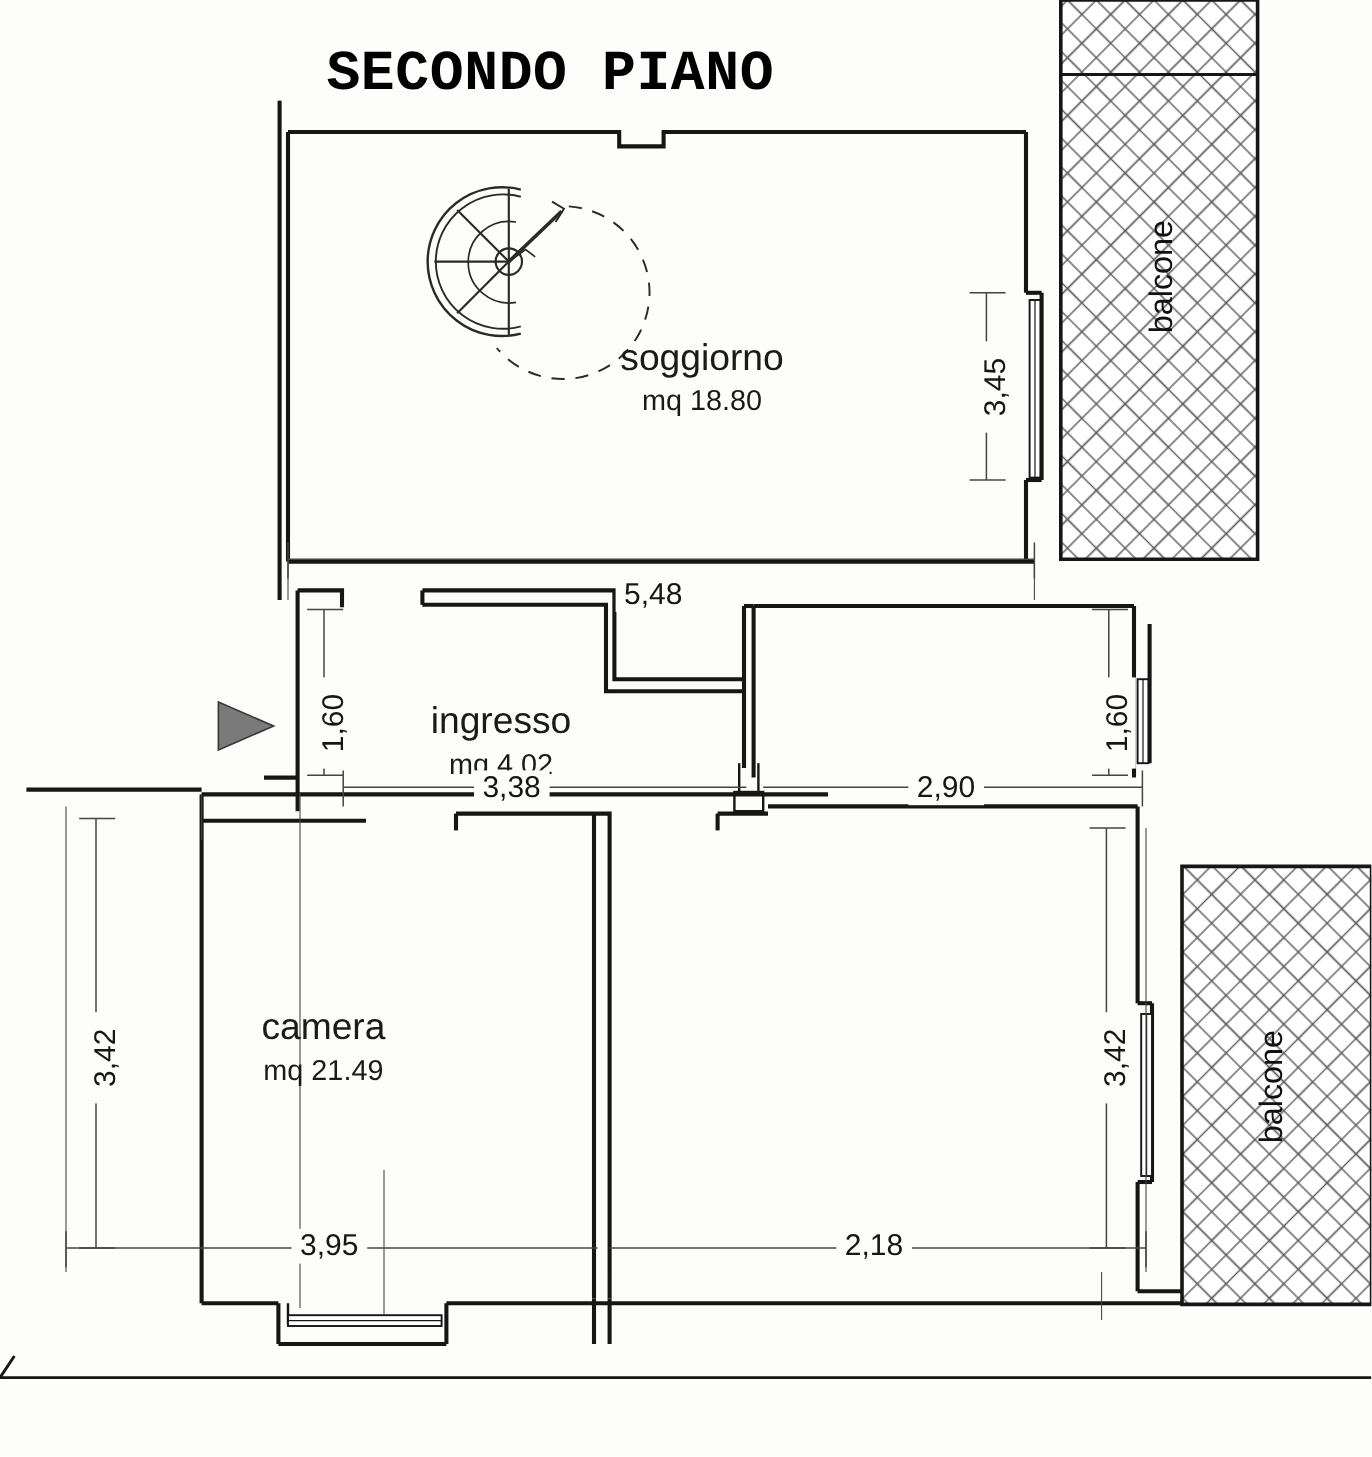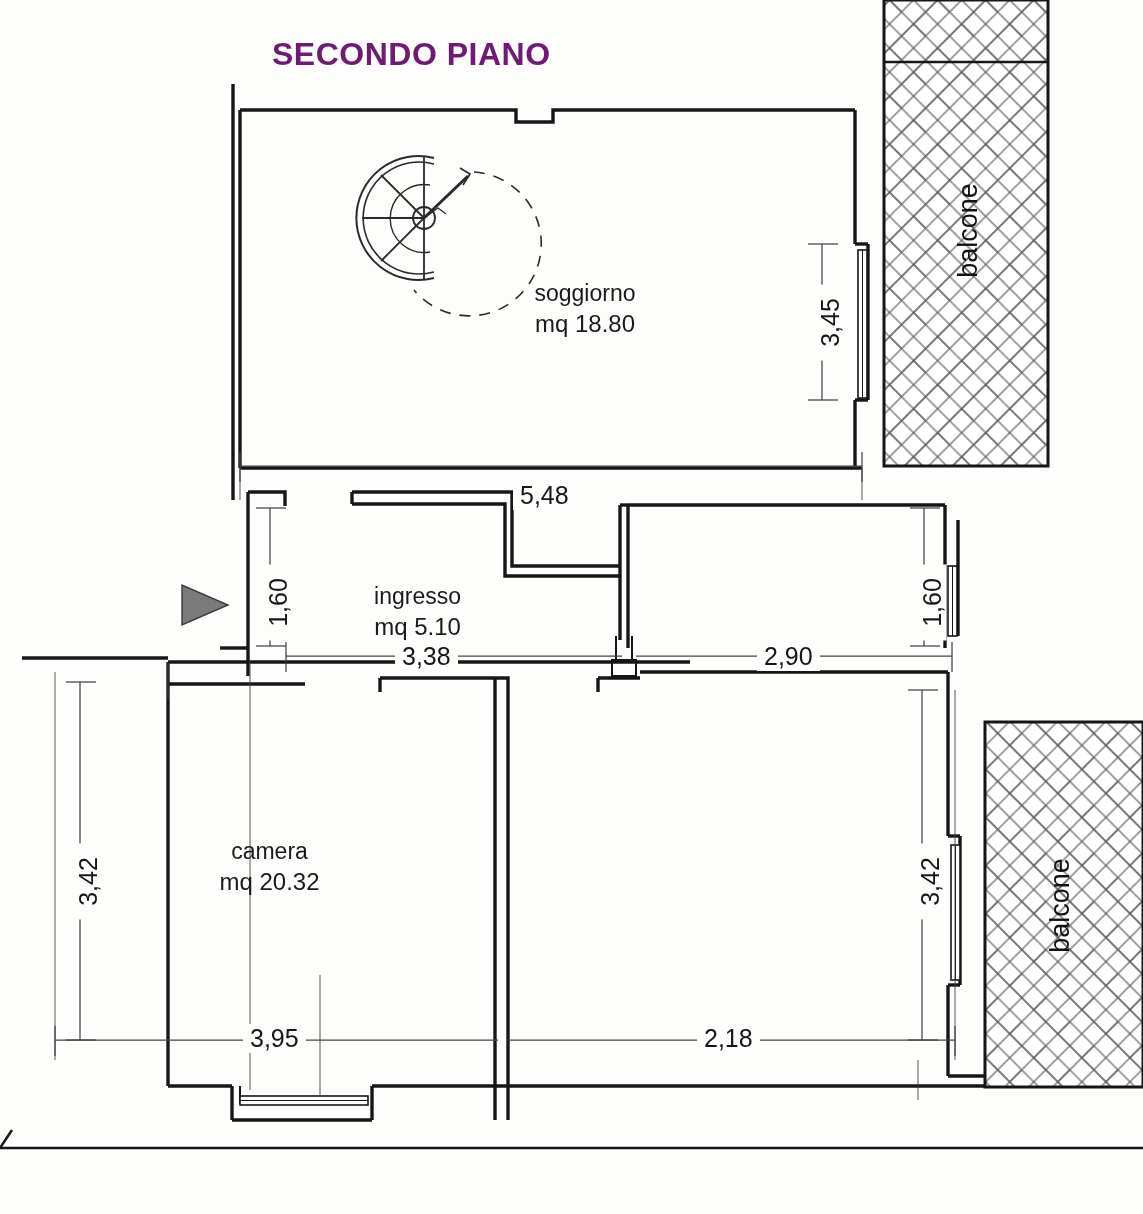--- a/index.html
+++ b/index.html
@@ -21,38 +21,38 @@
     position: absolute;
     top: 0;
     left: 0;
     width: 1143px;
     height: 1214px;
   }
   .title-text {
     position: absolute;
     left: 272px;
     top: 36px;
-    font-family: Liberation Sans, sans-serif;
+    font-family: Liberation Mono, monospace;
     font-weight: bold;
-    font-size: 32px;
+    font-size: 47px;
     letter-spacing: 0.5px;
-    color: #701a75;
+    color: #000000;
     white-space: nowrap;
   }
   .room-label {
     position: absolute;
     text-align: center;
     font-family: "Liberation Sans", sans-serif;
     color: #1a1a1a;
     white-space: nowrap;
     line-height: 1.32;
   }
   .room-label .rm-name {
     display: block;
-    font-size: 23px;
+    font-size: 31px;
   }
   .room-label .rm-area {
     display: block;
     font-size: 24px;
   }
   .dim-label {
     position: absolute;
     font-family: "Liberation Sans", sans-serif;
     font-size: 25px;
     color: #161616;
@@ -274,29 +274,29 @@
 
   <div class="title-text">SECONDO PIANO</div>
 
   <div class="room-label" style="left:460px; top:278px; width:250px;">
     <span class="rm-name">soggiorno</span>
     <span class="rm-area">mq 18.80</span>
   </div>
 
   <div class="room-label" style="left:310px; top:534px; width:215px;margin-top:47px;">
     <span class="rm-name">ingresso</span>
-    <span class="rm-area">mq 5.10</span>
+    <span class="rm-area">mq 4.02</span>
   </div>
 
   <div class="room-label" style="left:680px; top:534px; width:200px;">
   </div>
 
   <div class="room-label" style="left:162px; top:836px; width:215px;">
     <span class="rm-name">camera</span>
-    <span class="rm-area">mq 20.32</span>
+    <span class="rm-area">mq 21.49</span>
   </div>
 
 
   <div class="balcone-label" style="left:908px; top:215px; width:120px; text-align:center;">balcone</div>
   <div class="balcone-label" style="left:1000px; top:890px; width:120px; text-align:center;">balcone</div>
 
   <div class="dim-label" style="left:513px; top:440px;margin-top:41px;">5,48</div>
 
   <div class="dim-label vert" style="left:792px; top:308px; width:62px; text-align:center;">3,45</div>
 

